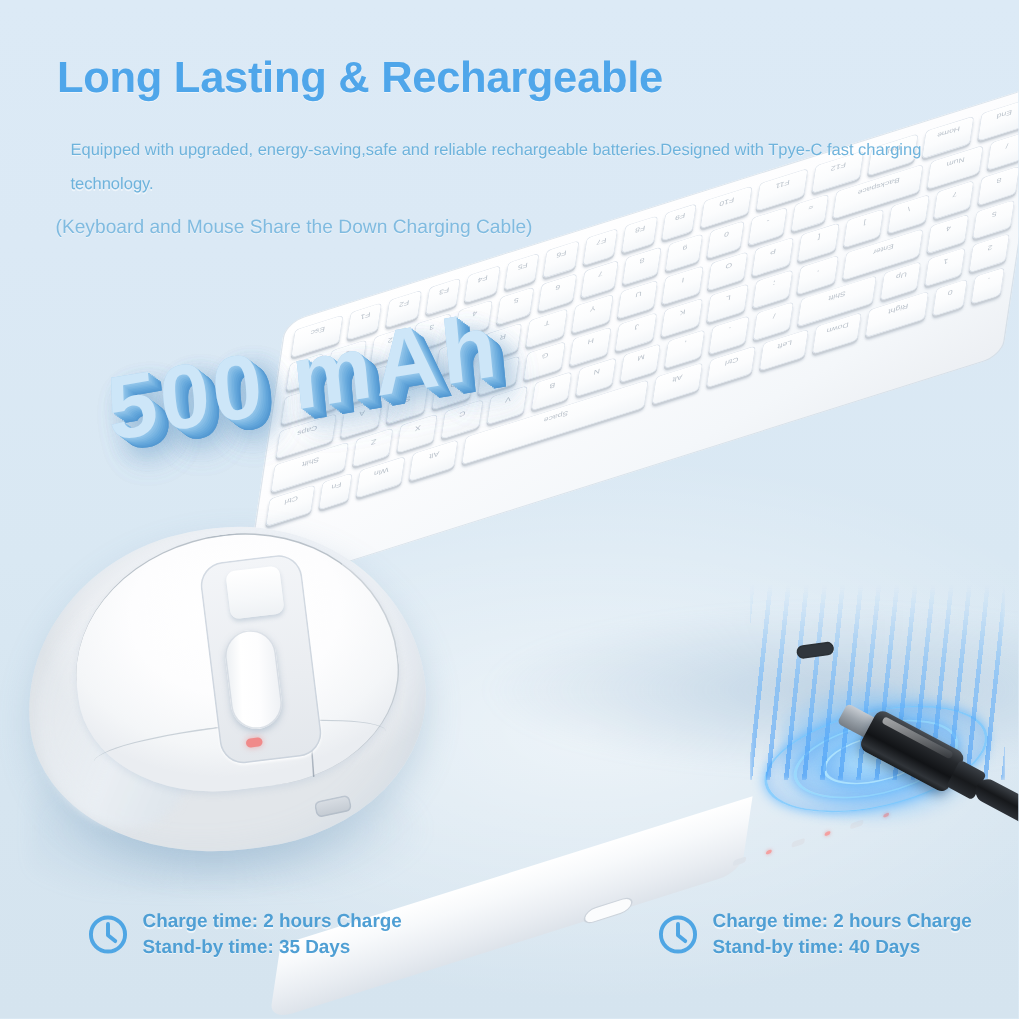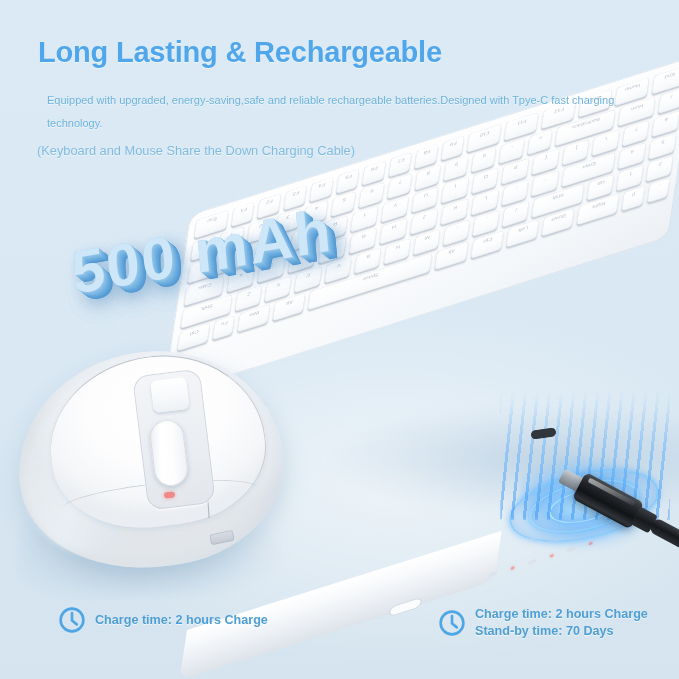--- a/index.html
+++ b/index.html
@@ -638,28 +638,29 @@
 
   <div class="specs">
 
     <div class="spec left">
       <svg class="clock-icon" viewBox="0 0 32 32">
         <circle cx="16" cy="16" r="13" fill="none" stroke="#4FA6E4" stroke-width="3"></circle>
         <path d="M16 8 V16.5 L21.5 21" fill="none" stroke="#4FA6E4" stroke-width="3" stroke-linecap="round" stroke-linejoin="round"></path>
       </svg>
       <div class="spec-lines">
         <div class="spec-line">Charge time:  2 hours Charge</div>
+        <div class="spec-line">Stand-by time: 35 Days</div>
       </div>
     </div>
 
     <div class="spec right">
       <svg class="clock-icon" viewBox="0 0 32 32">
         <circle cx="16" cy="16" r="13" fill="none" stroke="#4FA6E4" stroke-width="3"></circle>
         <path d="M16 8 V16.5 L21.5 21" fill="none" stroke="#4FA6E4" stroke-width="3" stroke-linecap="round" stroke-linejoin="round"></path>
       </svg>
       <div class="spec-lines">
         <div class="spec-line">Charge time:  2 hours Charge</div>
-        <div class="spec-line">Stand-by time: 70 Days</div>
+        <div class="spec-line">Stand-by time: 40 Days</div>
       </div>
     </div>
 
   </div>
 </div>
 
 </body></html>

